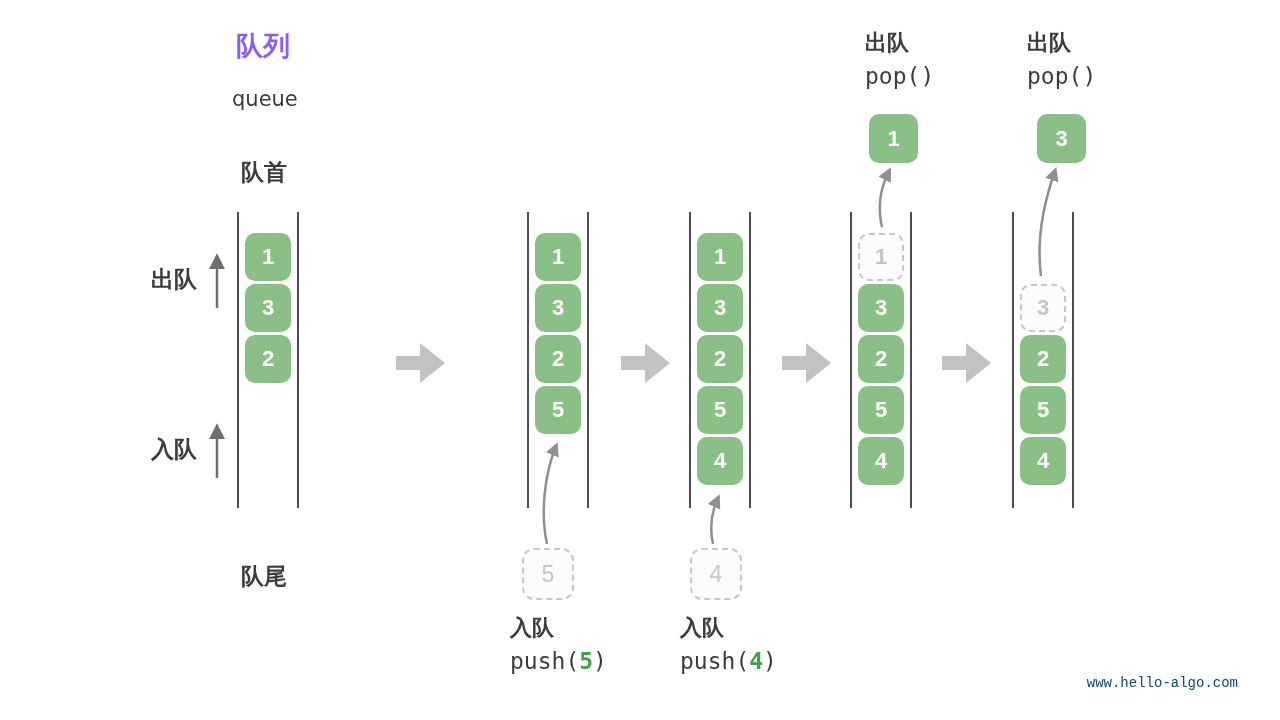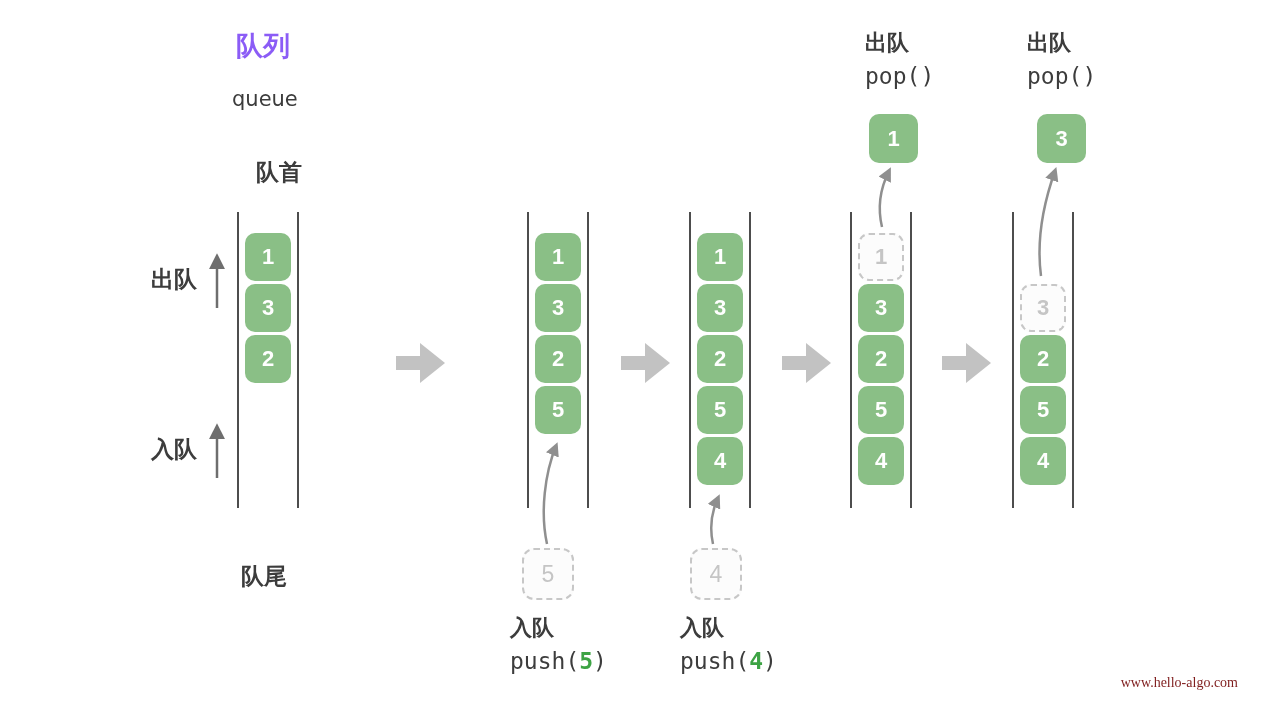--- a/index.html
+++ b/index.html
@@ -26,21 +26,21 @@
   .title-en {
     position: absolute; left: 232px; top: 70px;
     font-size: 21px; color: #3c3c3c;
     font-family: "DejaVu Sans", sans-serif;
     margin-top: 17px;
   }
   .side-label {
     position: absolute; font-size: 23px; font-weight: bold; color: #3c3c3c;
     white-space: nowrap;
   }
-  .lbl-front { left: 256px; top: 157px; text-align: center; }
+  .lbl-front { left: 241px; top: 157px; text-align: center; }
   .lbl-rear  { left: 241px; top: 539px; margin-top: 22px; }
   .lbl-deq   { left: 151px; top: 264px; }
   .lbl-enq   { left: 151px; top: 434px; }
   
   .queue-col {
     position: absolute;
     top: 212px;
     width: 58px;
     height: 296px;
     border-left: 2px solid #4d4d4d;
@@ -80,22 +80,22 @@
   .caption { position: absolute; white-space: nowrap; }
   .cap-zh { font-size: 22px; font-weight: 600; color: #3c3c3c; line-height: 1; margin-bottom: 11px; }
   .cap-code {
     font-family: "DejaVu Sans Mono", "Liberation Mono", monospace;
     font-size: 23px; color: #3c3c3c; line-height: 1;
   }
   .cap-code .arg { color: #3da344; font-weight: bold; }
   
   .watermark {
     position: absolute; right: 42px; top: 675px;
-    font-family: Liberation Serif, serif;
-    font-size: 14px; color: #7f1d1d;
+    font-family: Liberation Mono, monospace;
+    font-size: 14px; color: #0c4a6e;
   }
 </style>
 </head>
 <body>
 
 <div class="canvas">
 
   <svg class="overlay" viewBox="0 0 1280 720">
     <defs>
       <marker id="head-dark" viewBox="0 0 10 10" refX="7" refY="5" markerWidth="6.5" markerHeight="6.5" orient="auto">

